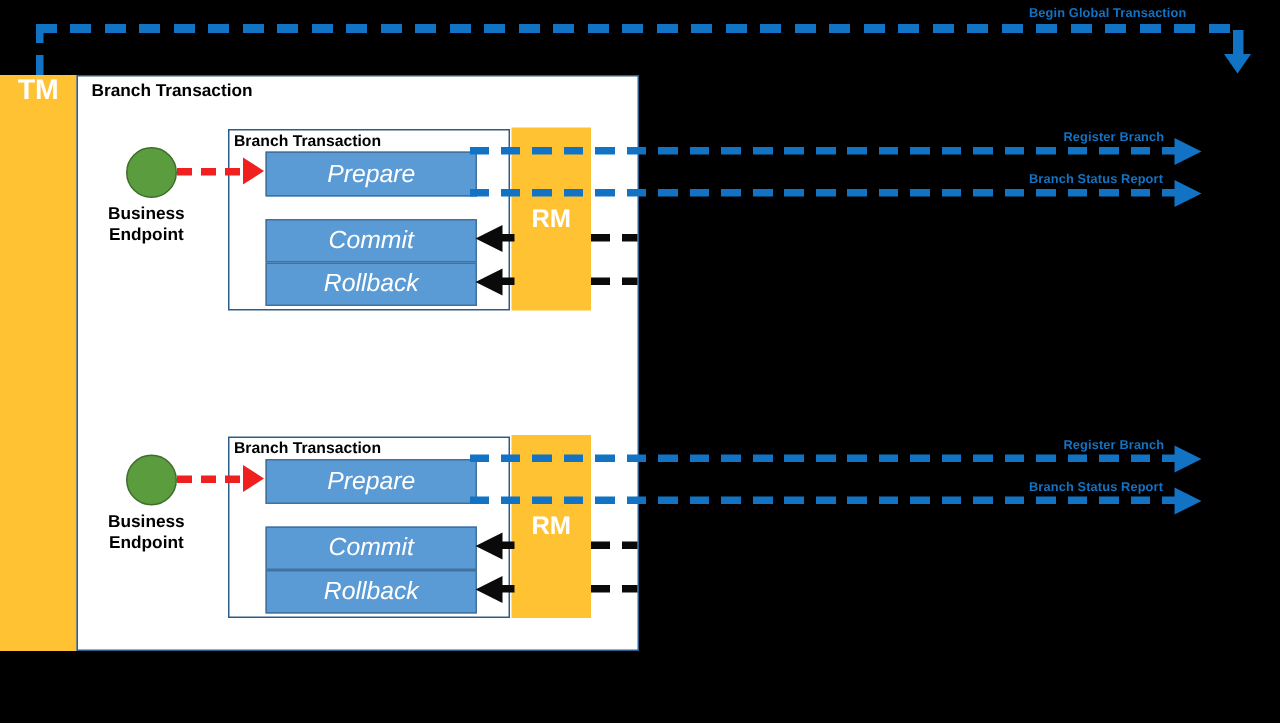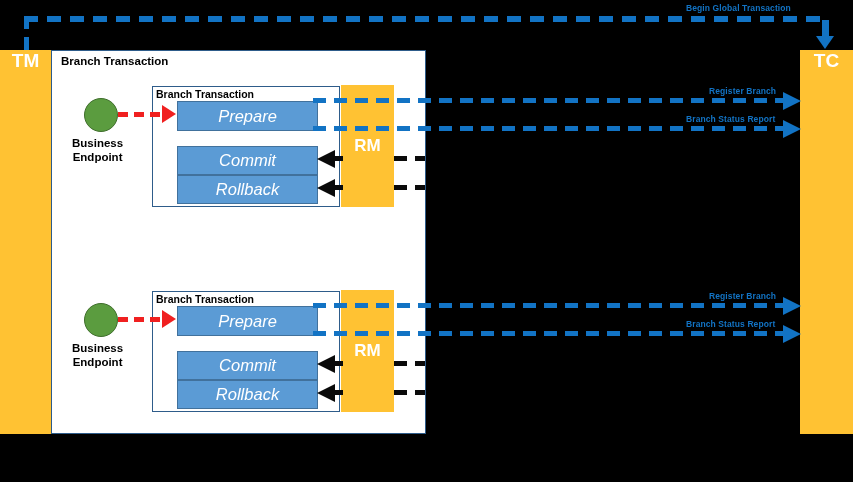--- a/index.html
+++ b/index.html
@@ -70,23 +70,20 @@
 
   <div class="dash-blue-v" style="left:24px;top:16px;height:36px;"></div>
   <div class="dash-blue-lt" style="left:24px;top:16px;width:802px;"></div>
   <div class="arrow-stem-down" style="left:822px;top:20px;height:18px;"></div>
   <div class="arrow-down" style="left:816px;top:36px;border-top:13px solid #1273C4;"></div>
 
   <div class="actor-bar" style="left:0px;top:50px;width:51px;height:384px;">
     <span>TM</span>
   </div>
 
-  <div class="actor-bar" style="left:800px;top:50px;width:53px;height:384px;">
-    <span>TC</span>
-  </div>
 
   <div id="global-panel"></div>
   <div class="panel-title" style="left:61px;top:55px;">Branch Transaction</div>
 
   <div class="branch-box" style="left:152px;top:86px;width:188px;height:121px;"></div>
   <div class="branch-title" style="left:155px;top:88px;">Branch Transaction</div>
 
   <div class="endpoint-dot" style="left:84px;top:98px;"></div>
   <div class="endpoint-label" style="left:72px;top:136px;">
     <div>Business</div>

